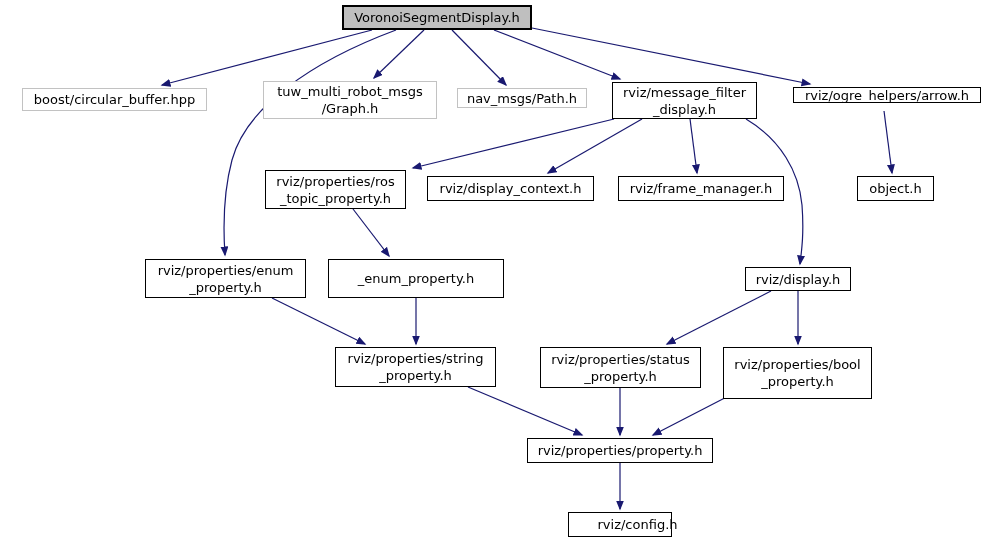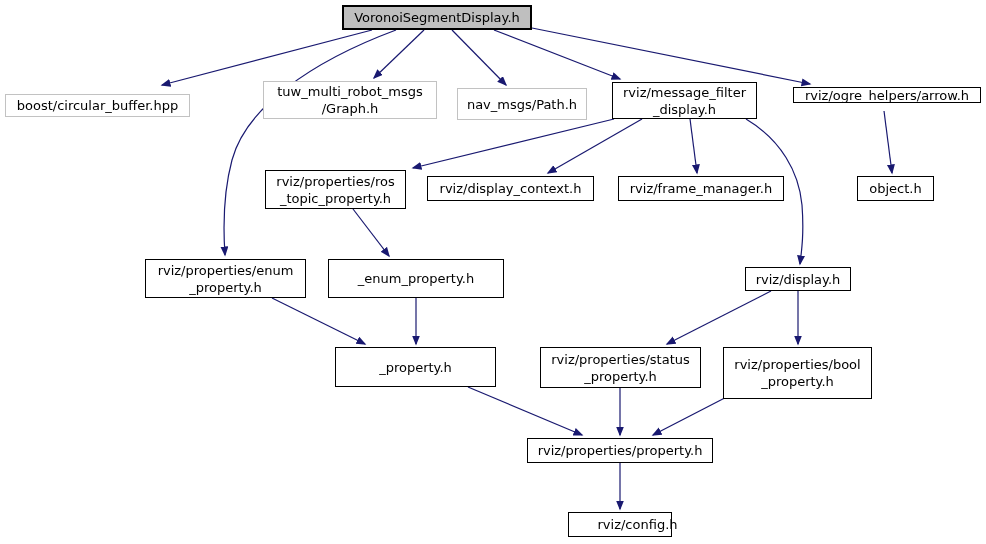--- a/index.html
+++ b/index.html
@@ -13,23 +13,23 @@
   .node{
     position:absolute;box-sizing:border-box;background:#ffffff;
     border:1px solid #000000;color:#000;
     display:flex;flex-direction:column;align-items:center;justify-content:center;
     font-size:13px;line-height:17px;text-align:center;white-space:nowrap;
   }
   .node.ext{border-color:#c2c2c2;}
   .node.root{background:var(--root-fill,#bfbfbf);border:2px solid #000;}
   
   .n-voronoi{left:342px;top:5px;width:190px;height:25px;}
-  .n-circ{left:5px;top:88px;width:185px;height:23px;margin-top:6px;}
+  .n-circ{left:22px;top:88px;width:185px;height:23px;}
   .n-graph{left:263px;top:81px;width:174px;height:38px;}
-  .n-path{left:457px;top:88px;width:130px;height:32px;}
+  .n-path{left:457px;top:88px;width:130px;height:20px;}
   .n-msgfilter{left:612px;top:82px;width:145px;height:37px;}
   .n-arrow{left:793px;top:87px;width:188px;height:16px;}
   .n-rostopic{left:265px;top:170px;width:141px;height:39px;}
   .n-dispctx{left:427px;top:176px;width:167px;height:25px;}
   .n-framemgr{left:618px;top:176px;width:166px;height:25px;}
   .n-object{left:857px;top:176px;width:77px;height:25px;}
   .n-enum{left:145px;top:259px;width:161px;height:39px;}
   .n-editenum{left:328px;top:259px;width:176px;height:39px;}
   .n-display{left:745px;top:267px;width:106px;height:24px;}
   .n-string{left:335px;top:347px;width:161px;height:40px;}
@@ -121,20 +121,21 @@
 
   <div class="node n-editenum">
     <span>_enum_property.h</span>
   </div>
 
   <div class="node n-display">
     <span>rviz/display.h</span>
   </div>
 
   <div class="node n-string">
+    <span>rviz/properties/string</span>
     <span>_property.h</span>
   </div>
 
   <div class="node n-status">
     <span>rviz/properties/status</span>
     <span>_property.h</span>
   </div>
 
   <div class="node n-bool">
     <span>rviz/properties/bool</span>

